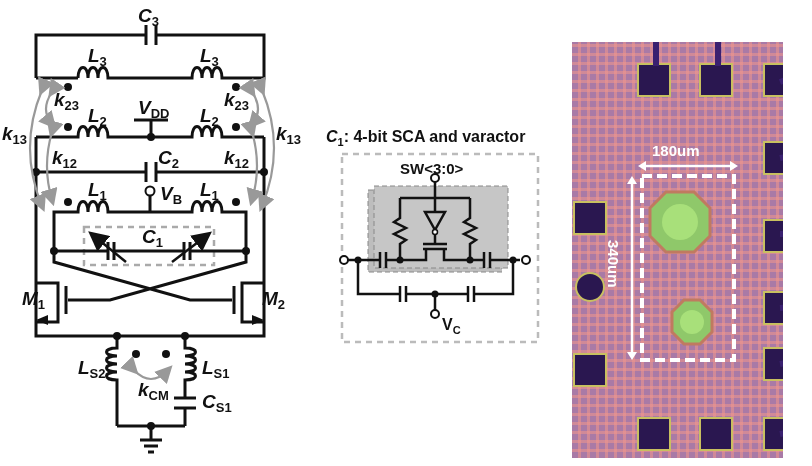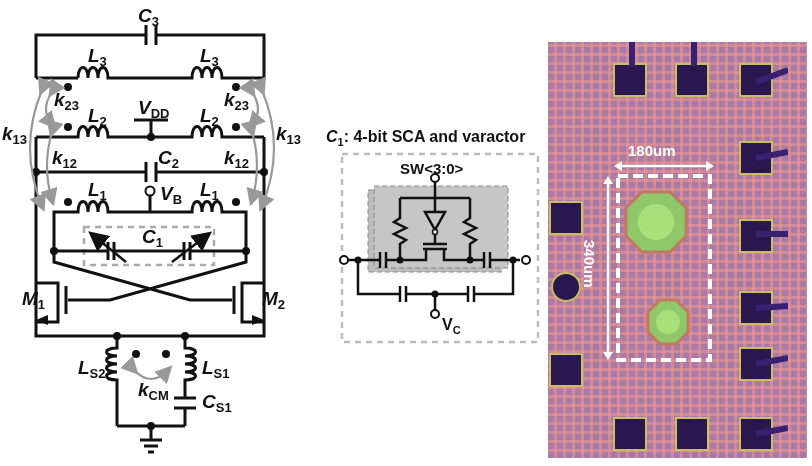--- a/index.html
+++ b/index.html
@@ -3,25 +3,25 @@
 <meta charset="utf-8">
 <style>
   html,body{margin:0;padding:0;background:#fff;}
   body{width:812px;height:466px;position:relative;overflow:hidden;font-family:"Liberation Sans",sans-serif;}
   svg text{font-family:"Liberation Sans",sans-serif;font-weight:bold;}
   .lbl{font-style:italic;font-size:19px;fill:#111;}
   .sub{font-size:13px;font-style:normal;}
   .w{stroke:#111;stroke-width:3;fill:none;}
   .g{stroke:#999;stroke-width:2.2;fill:none;}
   .dash{stroke:#aaa;stroke-width:2.5;fill:none;stroke-dasharray:6 5;}
-  #die{position:absolute;left:548px;top:42px;width:211px;height:416px;overflow:hidden;
+  #die{position:absolute;left:572px;top:42px;width:211px;height:416px;overflow:hidden;
        background:
         repeating-linear-gradient(0deg, rgba(240,150,140,.0) 0 6px, rgba(240,150,140,.55) 6px 9px),
         repeating-linear-gradient(90deg, rgba(240,150,140,.0) 0 6px, rgba(240,150,140,.55) 6px 9px),
-        #a97aa6; padding-left: 48px;}
+        #a97aa6;}
 </style>
 </head>
 <body>
 
 <svg width="320" height="466" style="position:absolute;left:0;top:0;">
   <defs>
     <marker id="ah" markerWidth="8" markerHeight="8" refX="5" refY="4" orient="auto">
       <path d="M0,0 L8,4 L0,8 z" fill="#999"></path>
     </marker>
     <marker id="ahb" markerWidth="8" markerHeight="8" refX="5" refY="4" orient="auto">

